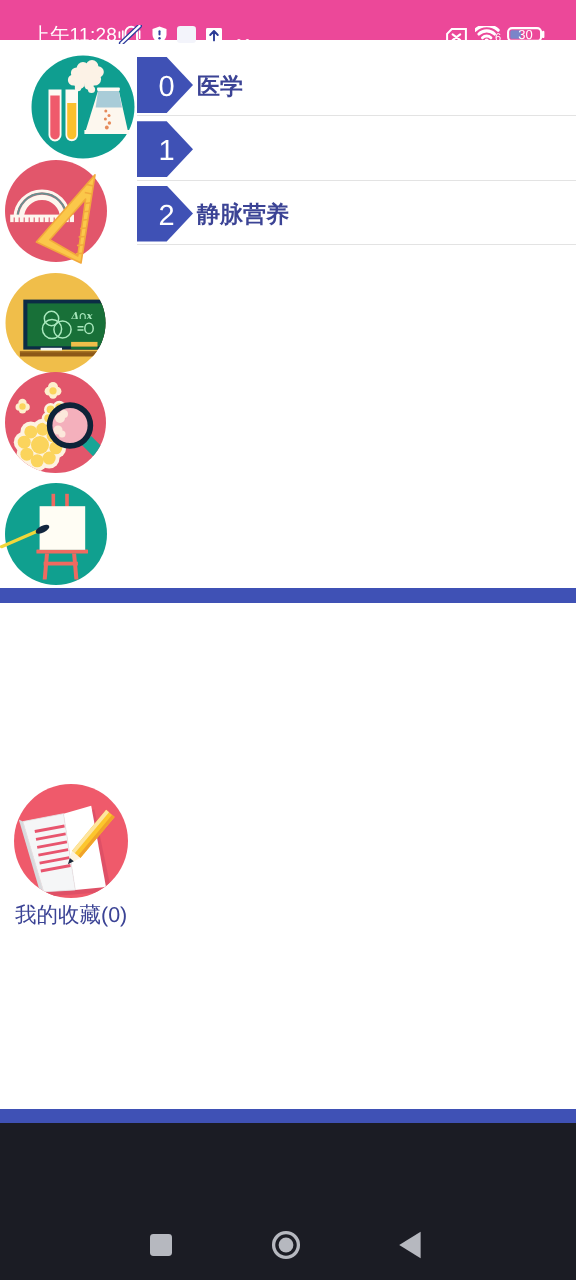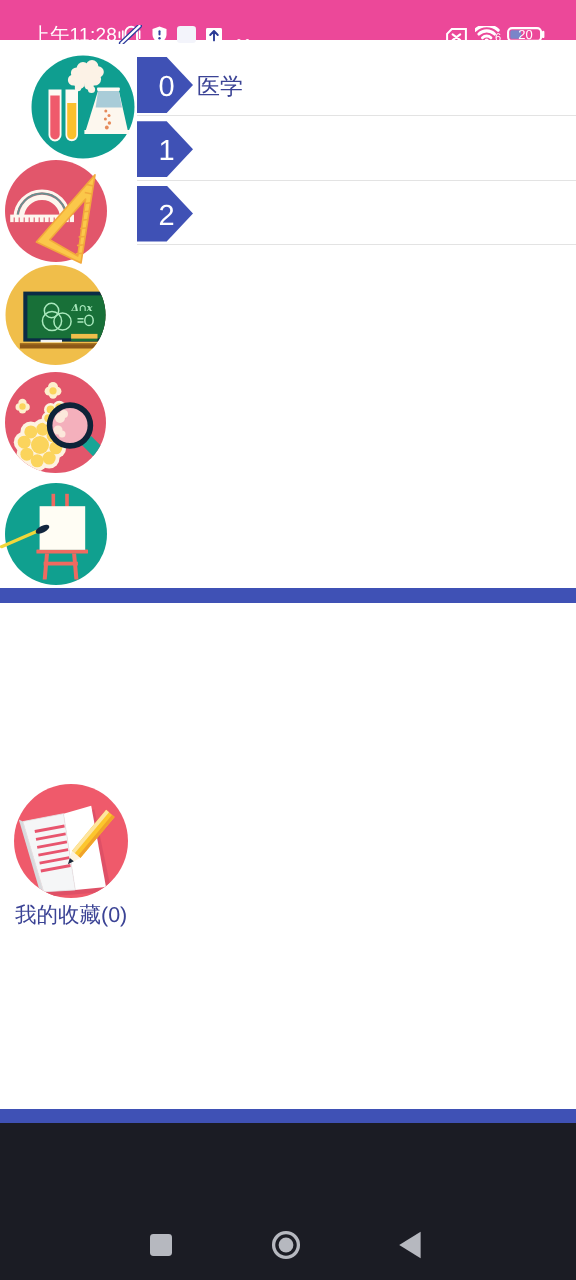--- a/index.html
+++ b/index.html
@@ -22,21 +22,21 @@
   .toplist { position:absolute; left:0; top:52px; width:576px; height:537px; background:#fff; }
   .row { position:absolute; left:0; width:576px; height:64.25px; }
   .row:after { content:""; position:absolute; left:137px; right:0; bottom:0; height:1px; background:#e3e3e3; }
   .badge { position:absolute; left:137px; top:5px; width:56px; height:56px; background:#3f51b5;
            clip-path: polygon(0 0, 53% 0, 100% 50%, 53% 100%, 0 100%); }
   .badge-num { position:absolute; left:0; top:0; width:56px; height:56px; display:flex;
                align-items:center; justify-content:center; color:#ffffff; font-size:29px;
                line-height:1; padding-left:3px; padding-top:5px;
                font-family:"Liberation Sans", sans-serif; }
   .row-label { position:absolute; left:197px; top:2px; height:64px; display:flex; align-items:center;
-               font-size:23px; color:#3b4395; font-weight:400; }
+               font-size:23px; color:#3b4395; font-weight:700; }
 
   
   .circ { position:absolute; }
 
   
   .sep { position:absolute; left:0; width:576px; background:#3f51b5; }
 
   
   .fav { position:absolute; left:14px; top:784px; width:114px; }
   .fav-label { position:absolute; left:15px; top:901px; font-size:21.5px; color:#3b4395; white-space:nowrap; letter-spacing:0px;text-align:center; }
@@ -112,39 +112,40 @@
     </span>
     <span style="position:absolute; left:495px; top:33px; font-size:11px; color:#ffffff; line-height:1;">6</span>
 
     <span class="sb-ic" style="position:absolute; left:507px; top:27px;">
       <svg width="38" height="15" viewBox="0 0 38 15">
         <rect x="1.1" y="1.1" width="33" height="12.8" rx="4.0" fill="none" stroke="#ffffff" stroke-width="2.1"></rect>
         <rect x="3.3" y="3.2" width="11.0" height="8.6" rx="1.6" fill="#7a85c9"></rect>
         <path d="M36.2 5.0 L36.2 9.9" stroke="#ffffff" stroke-width="2.4" stroke-linecap="round"></path>
       </svg>
     </span>
-    <span style="position:absolute; left:508px; top:27px; width:35px; height:15px; display:flex; align-items:center; justify-content:center; font-size:13px; color:#ffffff; font-weight:400;">20</span>
+    <span style="position:absolute; left:508px; top:27px; width:35px; height:15px; display:flex; align-items:center; justify-content:center; font-size:13px; color:#ffffff; font-weight:400;">30</span>
   </div>
 
   <div class="toplist">
     <div class="row" style="top:0px;">
       <div class="badge">
         <div class="badge-num">0</div>
       </div>
       <div class="row-label">医学</div>
     </div>
     <div class="row" style="top:64.25px;">
       <div class="badge">
         <div class="badge-num">1</div>
       </div>
     </div>
     <div class="row" style="top:128.5px;">
       <div class="badge">
         <div class="badge-num">2</div>
       </div>
+      <div class="row-label">静脉营养</div>
     </div>
   </div>
 
   <div class="circ" style="left:31px; top:55px; width:104px; height:104px;">
     <svg width="104" height="104" viewBox="0 0 104 104">
       <circle cx="52" cy="52" r="51.5" fill="#0f9e90"></circle>
 
       <g fill="#fcf2e6">
         <circle cx="52.0" cy="13.5" r="6.4"></circle>
         <circle cx="61.0" cy="11.5" r="6.4"></circle>
@@ -213,21 +214,21 @@
         <path d="M89.3 51.2 L83.5 51.8"></path>
         <path d="M88.0 59.6 L81.9 60.2"></path>
         <path d="M86.7 68.0 L80.2 68.6"></path>
         <path d="M85.4 76.4 L78.6 77.0"></path>
         <path d="M84.1 84.8 L77.0 85.4"></path>
         <path d="M82.8 93.2 L76.0 93.8"></path>
       </g>
     </svg>
   </div>
 
-  <div class="circ" style="left:0px; top:265px; width:115px; height:110px;">
+  <div class="circ" style="left:0px; top:273px; width:115px; height:110px;">
     <svg width="115" height="110" viewBox="0 0 115 110">
       <defs>
         <clipPath id="bbclip">
             <circle cx="55.5" cy="50" r="50"></circle>
           </clipPath>
       </defs>
       <circle cx="55.5" cy="50" r="50" fill="#f0be4a"></circle>
       <g clip-path="url(#bbclip)">
         <rect x="23.3" y="26.6" width="88" height="50" fill="#0b2c45"></rect>
         <rect x="27.4" y="30.4" width="84" height="42.9" fill="#187038"></rect>

